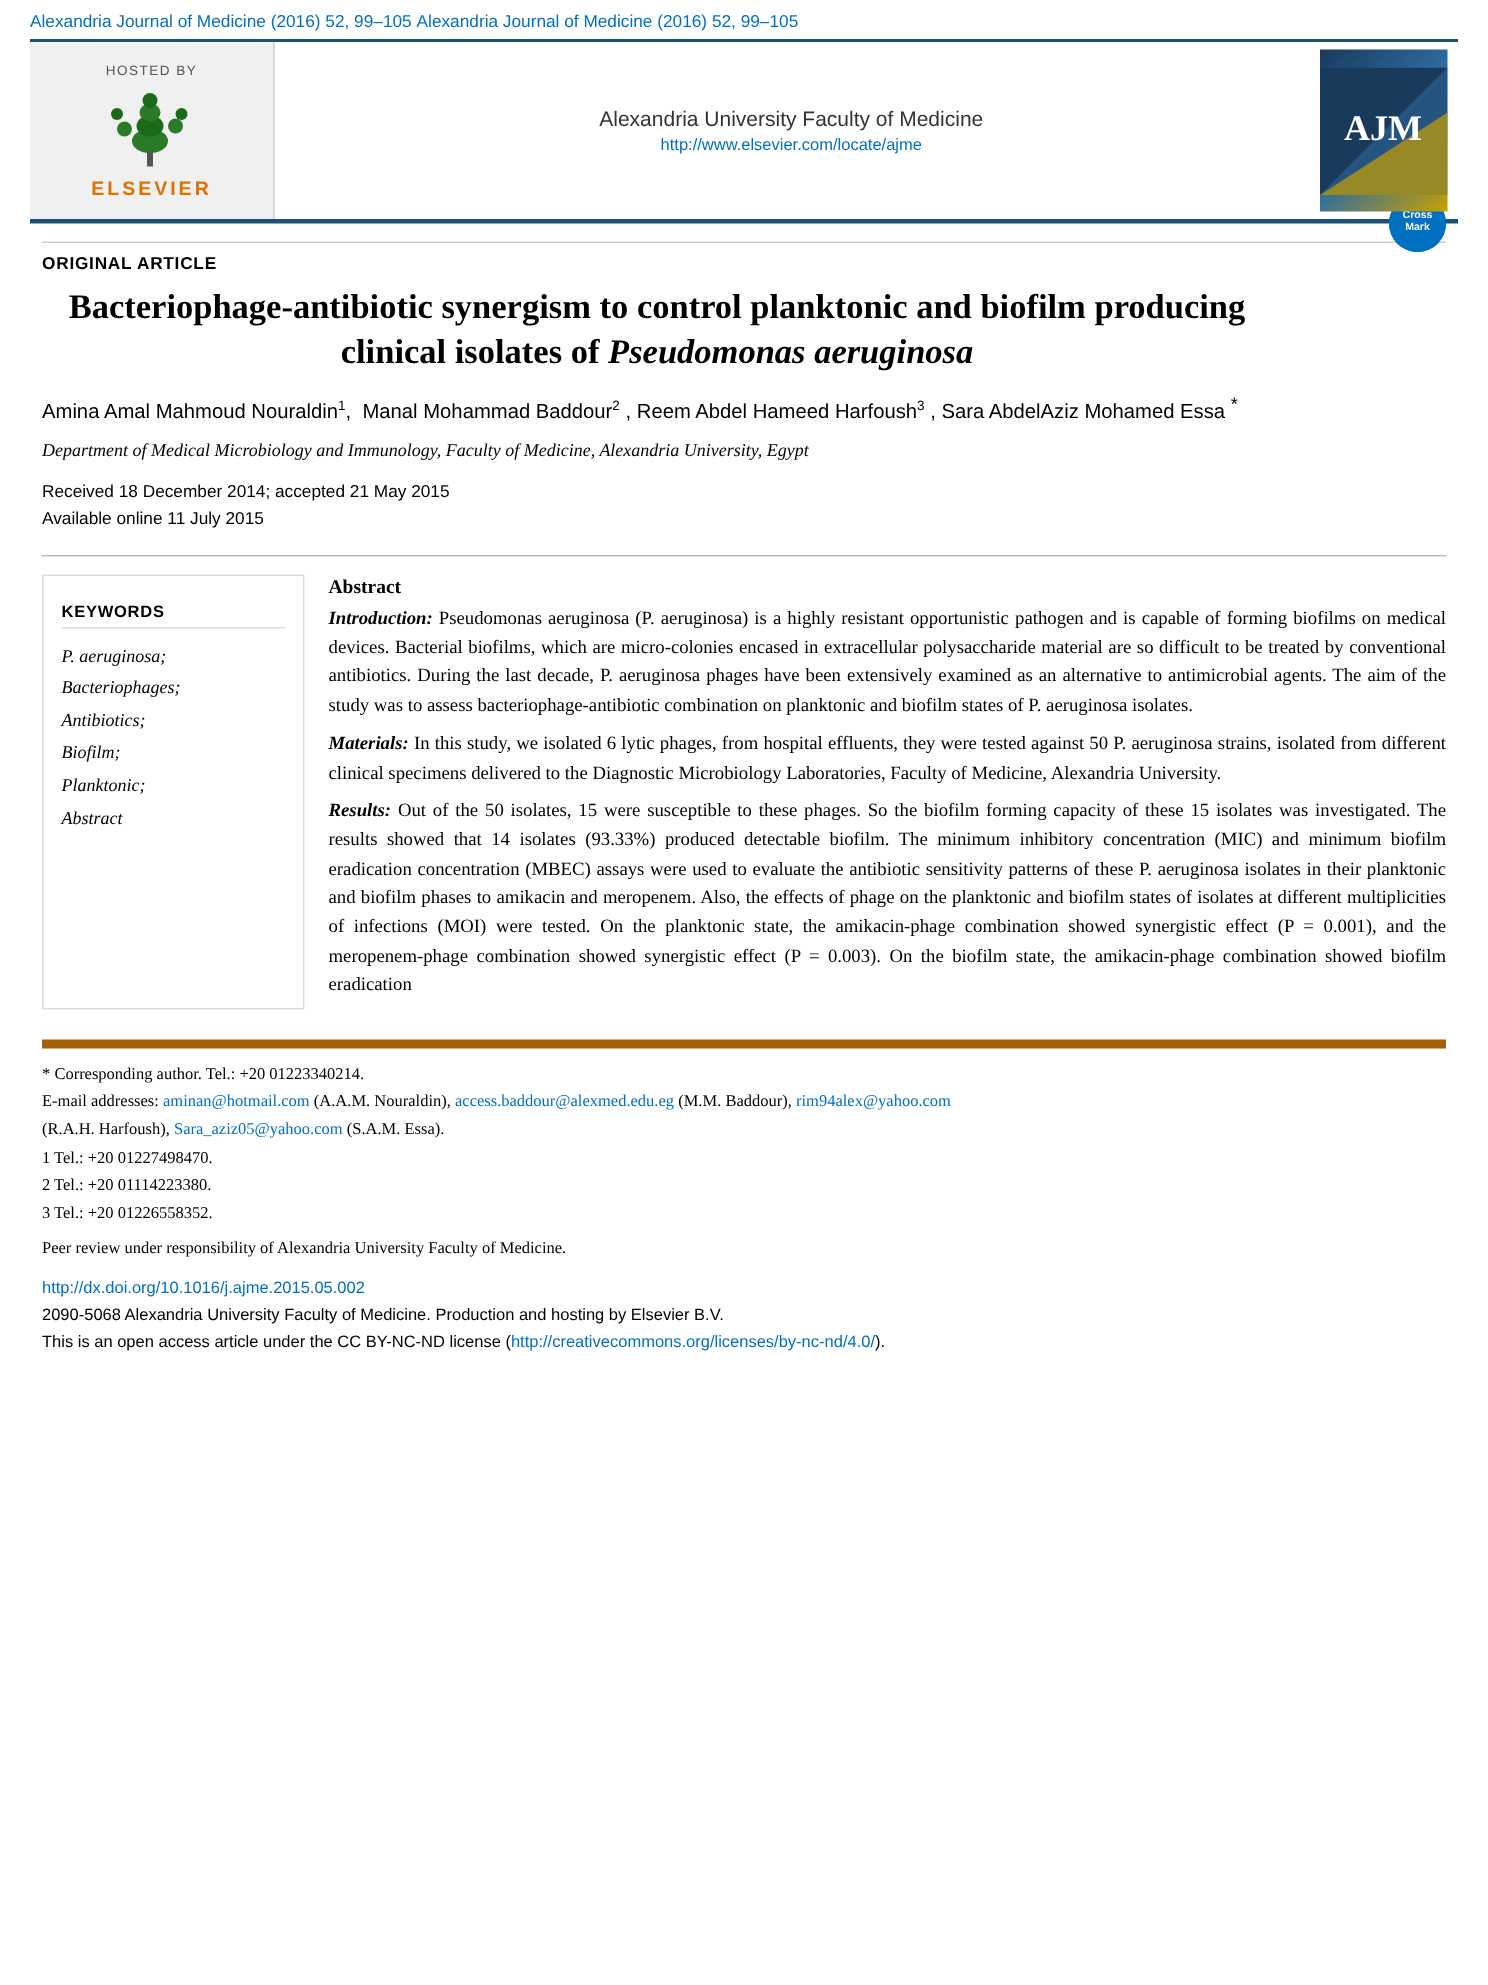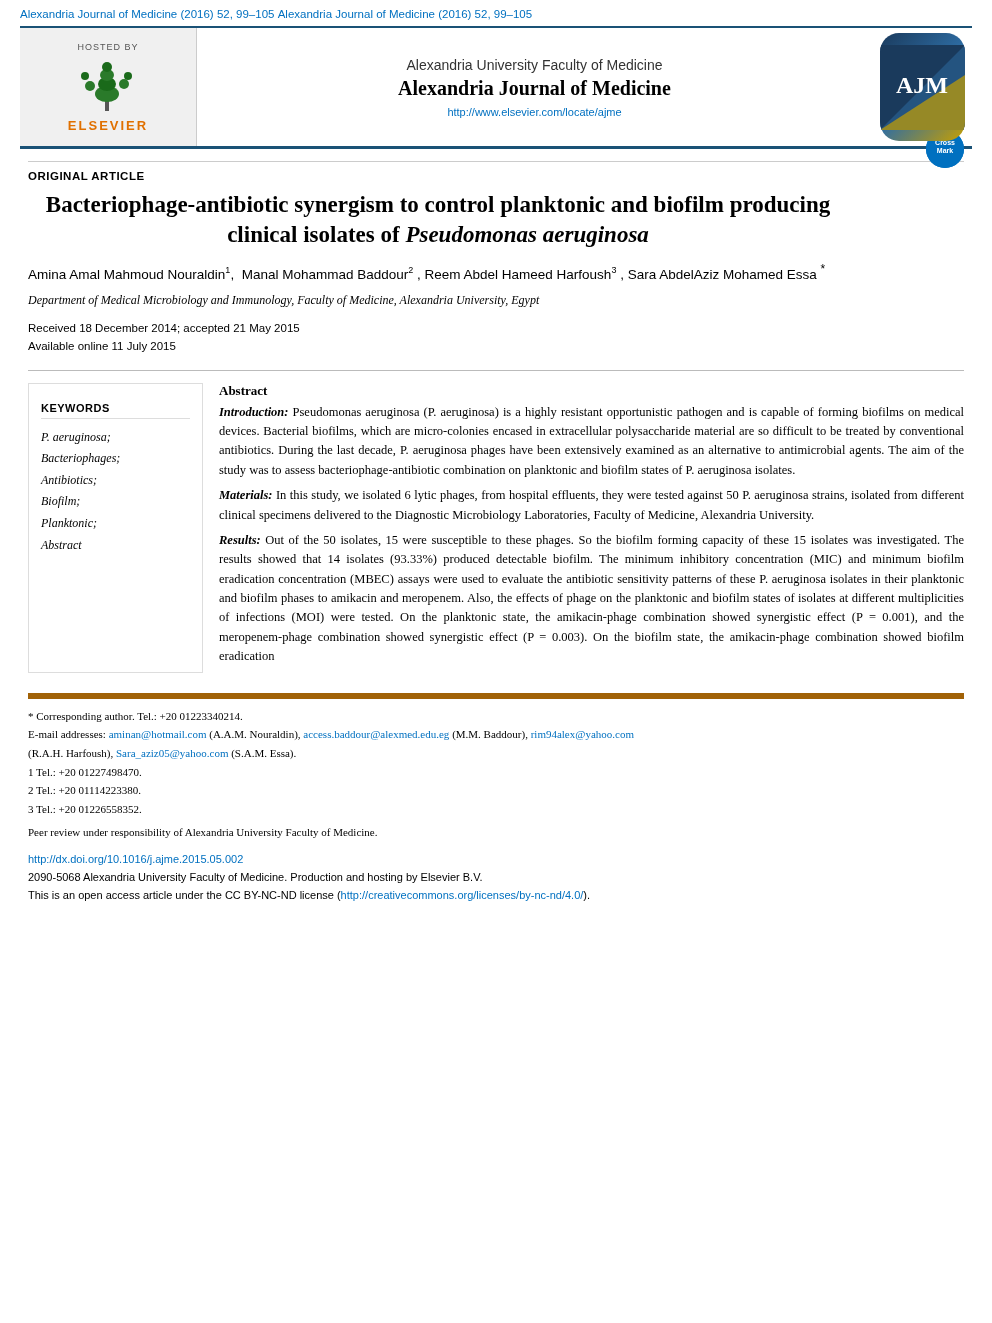--- a/index.html
+++ b/index.html
@@ -27,21 +27,21 @@
     
     .journal-header {
       display: flex;
       align-items: stretch;
       border-top: 2px solid #1a5276;
       border-bottom: 3px solid #1a5276;
       margin: 0 20px;
       min-height: 100px;
     }
     .header-left {
-      width: 177px;
+      width: 163px;
       background: #f0f0f0;
       display: flex;
       flex-direction: column;
       align-items: center;
       justify-content: center;
       padding: 8px;
       border-right: 1px solid #ccc;
     }
     .header-left .hosted-by {
       font-size: 9px;
@@ -101,21 +101,20 @@
     }
     .aim-logo-box {
       width: 85px;
       height: 108px;
       background: linear-gradient(135deg, #1a3a5c 0%, #2e6da4 50%, #c8a000 100%);
       display: flex;
       align-items: center;
       justify-content: center;
       position: relative;
       overflow: hidden;
-      border-radius: 19px;
     }
 
     
     .content-area {
       padding: 12px 28px;
     }
 
     .article-type {
       font-size: 11.5px;
       font-family: Arial, sans-serif;
@@ -312,21 +311,20 @@
         <circle cx="20" cy="30" r="5" fill="#2a7a2a"></circle>
         <circle cx="54" cy="28" r="5" fill="#2a7a2a"></circle>
         <circle cx="15" cy="20" r="4" fill="#1a6a1a"></circle>
         <circle cx="58" cy="20" r="4" fill="#1a6a1a"></circle>
       </svg>
       <div class="elsevier-wordmark">ELSEVIER</div>
     </div>
   </div>
   <div class="header-center">
     <div class="uni-name">Alexandria University Faculty of Medicine</div>
-    <div class="journal-name">Alexandria Journal of Medicine</div>
     <a class="journal-url">http://www.elsevier.com/locate/ajme</a>
   </div>
   <div class="header-right">
     <div class="aim-logo-box">
       <svg width="85" height="85" viewBox="0 0 85 85">
         <rect width="85" height="85" fill="#1a3a5c"></rect>
         <path d="M0 85 L85 0 L85 85 Z" fill="#2e6da4" opacity="0.5"></path>
         <path d="M0 85 L85 85 L85 30 Z" fill="#c8a000" opacity="0.7"></path>
         <text x="42" y="48" text-anchor="middle" fill="white" font-size="24" font-weight="bold" font-family="serif">AJM</text>
       </svg>

